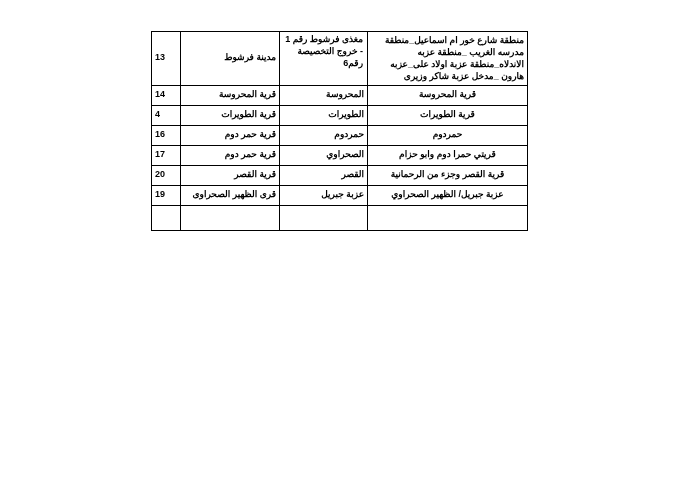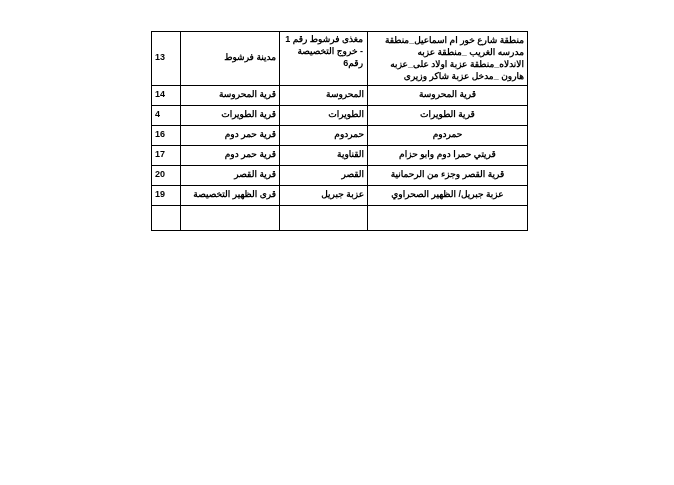--- a/index.html
+++ b/index.html
@@ -138,36 +138,36 @@
 
         <tr class="data-row">
           <td class="col-desc">حمردوم</td>
           <td class="col-mid">حمردوم</td>
           <td class="col-city">قرية حمر دوم</td>
           <td class="col-num">16</td>
         </tr>
 
         <tr class="data-row">
           <td class="col-desc">قريتي حمرا دوم وابو حزام</td>
-          <td class="col-mid">القناوية</td>
+          <td class="col-mid">الصحراوي</td>
           <td class="col-city">قرية حمر دوم</td>
           <td class="col-num">17</td>
         </tr>
 
         <tr class="data-row">
           <td class="col-desc">قرية القصر وجزء من الرحمانية</td>
           <td class="col-mid">القصر</td>
           <td class="col-city">قرية القصر</td>
           <td class="col-num">20</td>
         </tr>
 
         <tr class="data-row">
           <td class="col-desc">عزبة جبريل/ الظهير الصحراوي</td>
           <td class="col-mid">عزبة جبريل</td>
-          <td class="col-city">قرى الظهير التخصيصة</td>
+          <td class="col-city">قرى الظهير الصحراوى</td>
           <td class="col-num">19</td>
         </tr>
 
         <tr class="empty-row">
           <td class="col-desc"></td>
           <td class="col-mid"></td>
           <td class="col-city"></td>
           <td class="col-num"></td>
         </tr>
 

